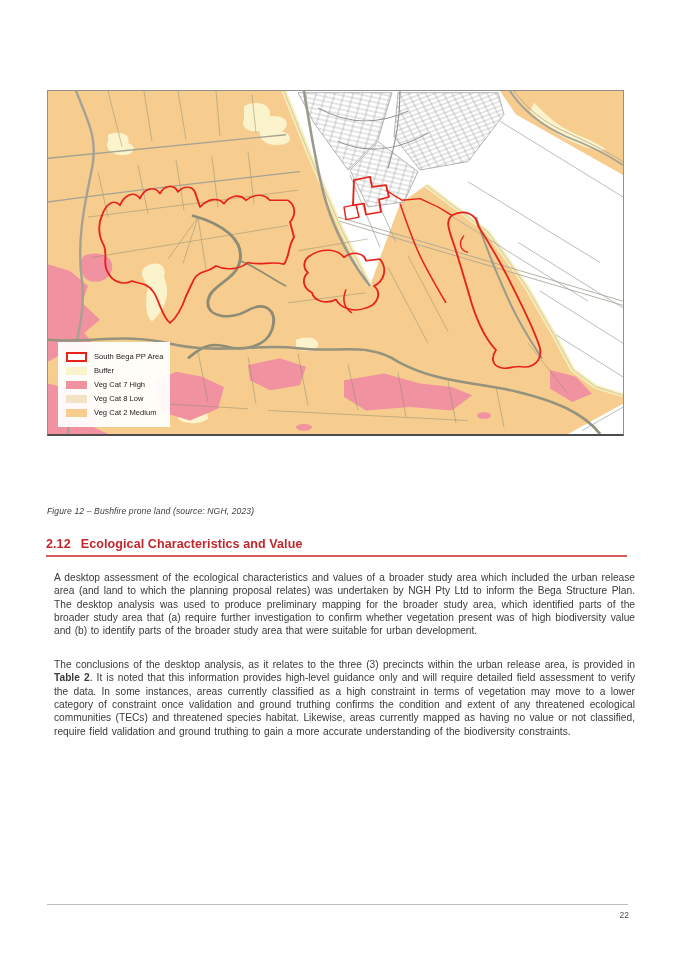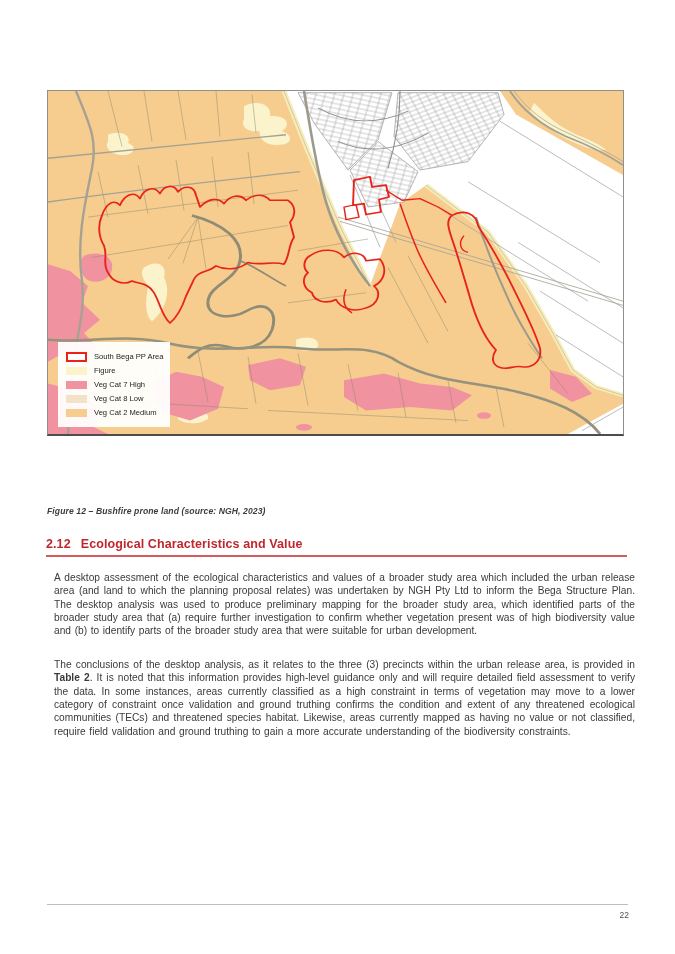--- a/index.html
+++ b/index.html
@@ -18,21 +18,21 @@
     position:absolute; left:10px; bottom:7px; width:112px;
     background:rgba(255,255,254,0.95); padding:7px 8px 7px 8px;
   }
   .legend-row { display:flex; align-items:center; height:13px; margin:1px 0; }
   .sw { width:21px; height:8px; flex:0 0 21px; margin-right:7px; }
   .sw-outline { background:#ffffff; border:2px solid #e8241a; height:10px; }
   .legend-label { font-size:7.6px; color:#1d1d1d; white-space:nowrap; }
   
   .caption {
     position:absolute; left:47px; top:506px; width:581px;
-    font-size:8.6px; font-style:italic; color:#3c3c3c; letter-spacing:0.1px;font-weight:bold;
+    font-size:8.6px; font-style:italic; color:#3c3c3c; letter-spacing:0.1px;
   }
   .section-heading {
     position:absolute; left:46px; top:537px; width:581px;
     border-bottom:2px solid #d25c5c; padding-bottom:4px;
     color:#c0272d; font-weight:bold; font-size:12.5px; letter-spacing:0.1px;
   }
   .section-heading .h-num { margin-right:10px; }
   .para {
     position:absolute; left:54px; width:581px;
     font-size:10.2px; line-height:13.35px; color:#3a3a3a;
@@ -187,21 +187,21 @@
       </g>
     </svg>
 
     <div class="legend">
       <div class="legend-row">
         <span class="sw sw-outline"></span>
         <span class="legend-label">South Bega PP Area</span>
       </div>
       <div class="legend-row">
         <span class="sw" style="background: rgb(250, 243, 203);"></span>
-        <span class="legend-label">Figure</span>
+        <span class="legend-label">Buffer</span>
       </div>
       <div class="legend-row">
         <span class="sw" style="background: rgb(240, 146, 159);"></span>
         <span class="legend-label">Veg Cat 7 High</span>
       </div>
       <div class="legend-row">
         <span class="sw" style="background: rgb(244, 226, 198);"></span>
         <span class="legend-label">Veg Cat 8 Low</span>
       </div>
       <div class="legend-row">

